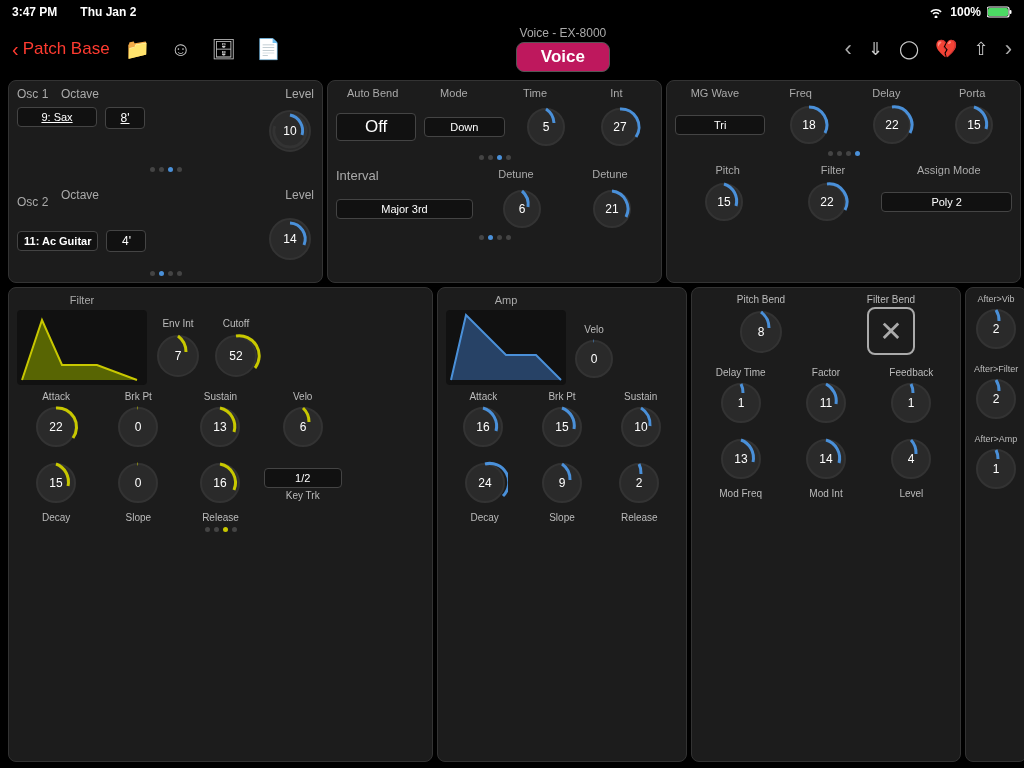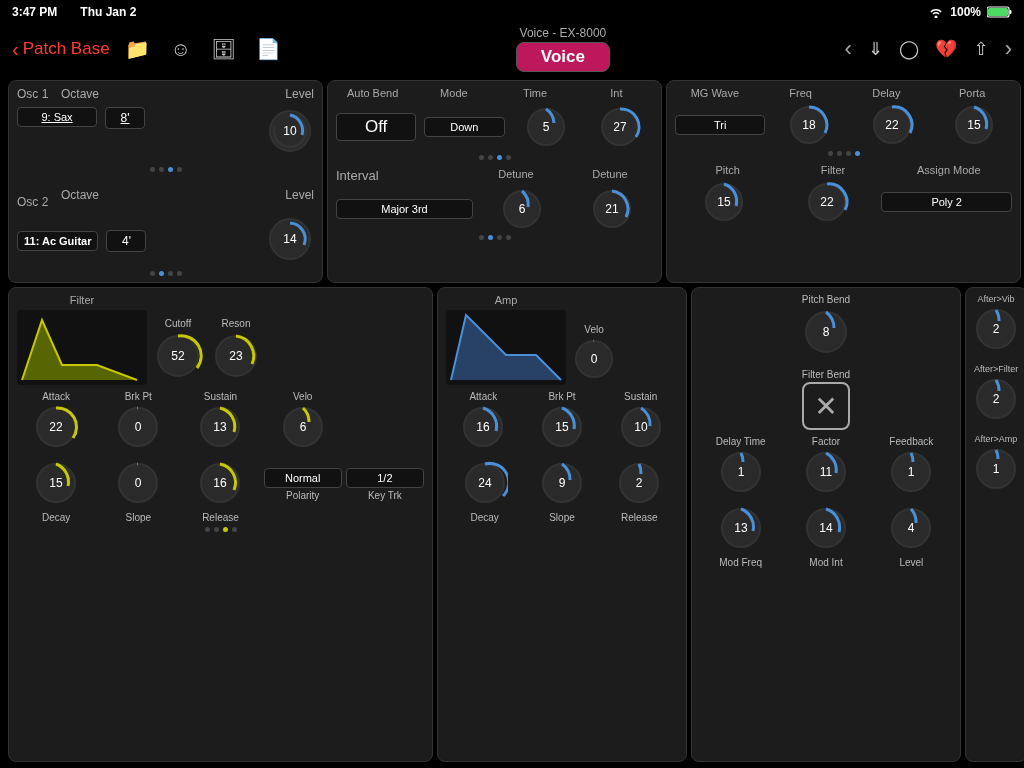--- a/index.html
+++ b/index.html
@@ -396,39 +396,39 @@
             <svg width="130" height="75" viewBox="0 0 130 75">
 
               <polygon points="5,70 25,10 45,55 80,55 120,70" fill="#6a7a00" opacity="0.8"></polygon>
               <polyline points="5,70 25,10 45,55 80,55 120,70" fill="none" stroke="#c8c800" stroke-width="2"></polyline>
             </svg>
           </div>
         </div>
 
         <div style="display:flex;gap:8px;flex:1;align-items:flex-end;">
           <div class="flex-col">
+            <div class="knob-label">Env Int</div>
+            <div>
+              <svg width="50" height="50" viewBox="0 0 50 50">
+                <circle cx="25" cy="25" r="20" fill="#2a2a2a" stroke="#333" stroke-width="2"></circle>
+                <path d="M25 5 a20 20 0 0 1 8 16" fill="none" stroke="#c8c800" stroke-width="3"></path>
+                <text x="25" y="29" text-anchor="middle" fill="#fff" font-size="12" font-family="Arial">7</text>
+              </svg>
+            </div>
+          </div>
+          <div class="flex-col">
             <div class="knob-label">Cutoff</div>
             <div>
               <svg width="50" height="50" viewBox="0 0 50 50">
                 <circle cx="25" cy="25" r="20" fill="#2a2a2a" stroke="#333" stroke-width="2"></circle>
                 <path d="M25 5 a20 20 0 0 1 19 32" fill="none" stroke="#c8c800" stroke-width="3"></path>
                 <text x="25" y="29" text-anchor="middle" fill="#fff" font-size="12" font-family="Arial">52</text>
               </svg>
             </div>
           </div>
-          <div class="flex-col">
-            <div class="knob-label">Reson</div>
-            <div>
-              <svg width="50" height="50" viewBox="0 0 50 50">
-                <circle cx="25" cy="25" r="20" fill="#2a2a2a" stroke="#333" stroke-width="2"></circle>
-                <path d="M25 5 a20 20 0 0 1 16 28" fill="none" stroke="#c8c800" stroke-width="3"></path>
-                <text x="25" y="29" text-anchor="middle" fill="#fff" font-size="12" font-family="Arial">23</text>
-              </svg>
-            </div>
-          </div>
         </div>
       </div>
 
       <div style="display:grid;grid-template-columns:1fr 1fr 1fr 1fr 1fr;gap:4px;margin-top:6px;">
         <div class="flex-col">
           <div class="knob-label">Attack</div>
           <div>
             <svg width="46" height="46" viewBox="0 0 46 46">
               <circle cx="23" cy="23" r="19" fill="#2a2a2a" stroke="#333" stroke-width="2"></circle>
               <path d="M23 4 a19 19 0 0 1 17 30" fill="none" stroke="#c8c800" stroke-width="3"></path>
@@ -491,24 +491,20 @@
         </div>
         <div class="flex-col">
           <div>
             <svg width="46" height="46" viewBox="0 0 46 46">
               <circle cx="23" cy="23" r="19" fill="#2a2a2a" stroke="#333" stroke-width="2"></circle>
               <path d="M23 4 a19 19 0 0 1 14 26" fill="none" stroke="#c8c800" stroke-width="3"></path>
               <text x="23" y="27" text-anchor="middle" fill="#fff" font-size="12" font-family="Arial">16</text>
             </svg>
           </div>
           <div class="knob-label">Release</div>
-        </div>
-        <div class="flex-col">
-          <div class="value-box" style="font-size:11px;margin-top:8px;width:100%;">Normal</div>
-          <div class="knob-label">Polarity</div>
         </div>
         <div class="flex-col">
           <div class="value-box" style="font-size:11px;margin-top:8px;width:100%;">1/2</div>
           <div class="knob-label">Key Trk</div>
         </div>
       </div>
 
       <div class="dot-row">
         <div class="dot"></div>
         <div class="dot"></div>
@@ -604,21 +600,21 @@
               <text x="23" y="27" text-anchor="middle" fill="#fff" font-size="12" font-family="Arial">2</text>
             </svg>
           </div>
           <div class="knob-label">Release</div>
         </div>
       </div>
     </div>
 
     <div class="panel-section">
 
-      <div style="display:flex;gap:8px;margin-bottom:4px;flex-direction:column;">
+      <div style="display:flex;gap:8px;margin-bottom:4px;">
         <div class="flex-col" style="flex:1;">
           <div class="knob-label">Pitch Bend</div>
           <div>
             <svg width="50" height="50" viewBox="0 0 50 50">
               <circle cx="25" cy="25" r="20" fill="#2a2a2a" stroke="#333" stroke-width="2"></circle>
               <path d="M25 5 a20 20 0 0 1 8 16" fill="none" stroke="#4a90d9" stroke-width="3"></path>
               <text x="25" y="29" text-anchor="middle" fill="#fff" font-size="12" font-family="Arial">8</text>
             </svg>
           </div>
         </div>

